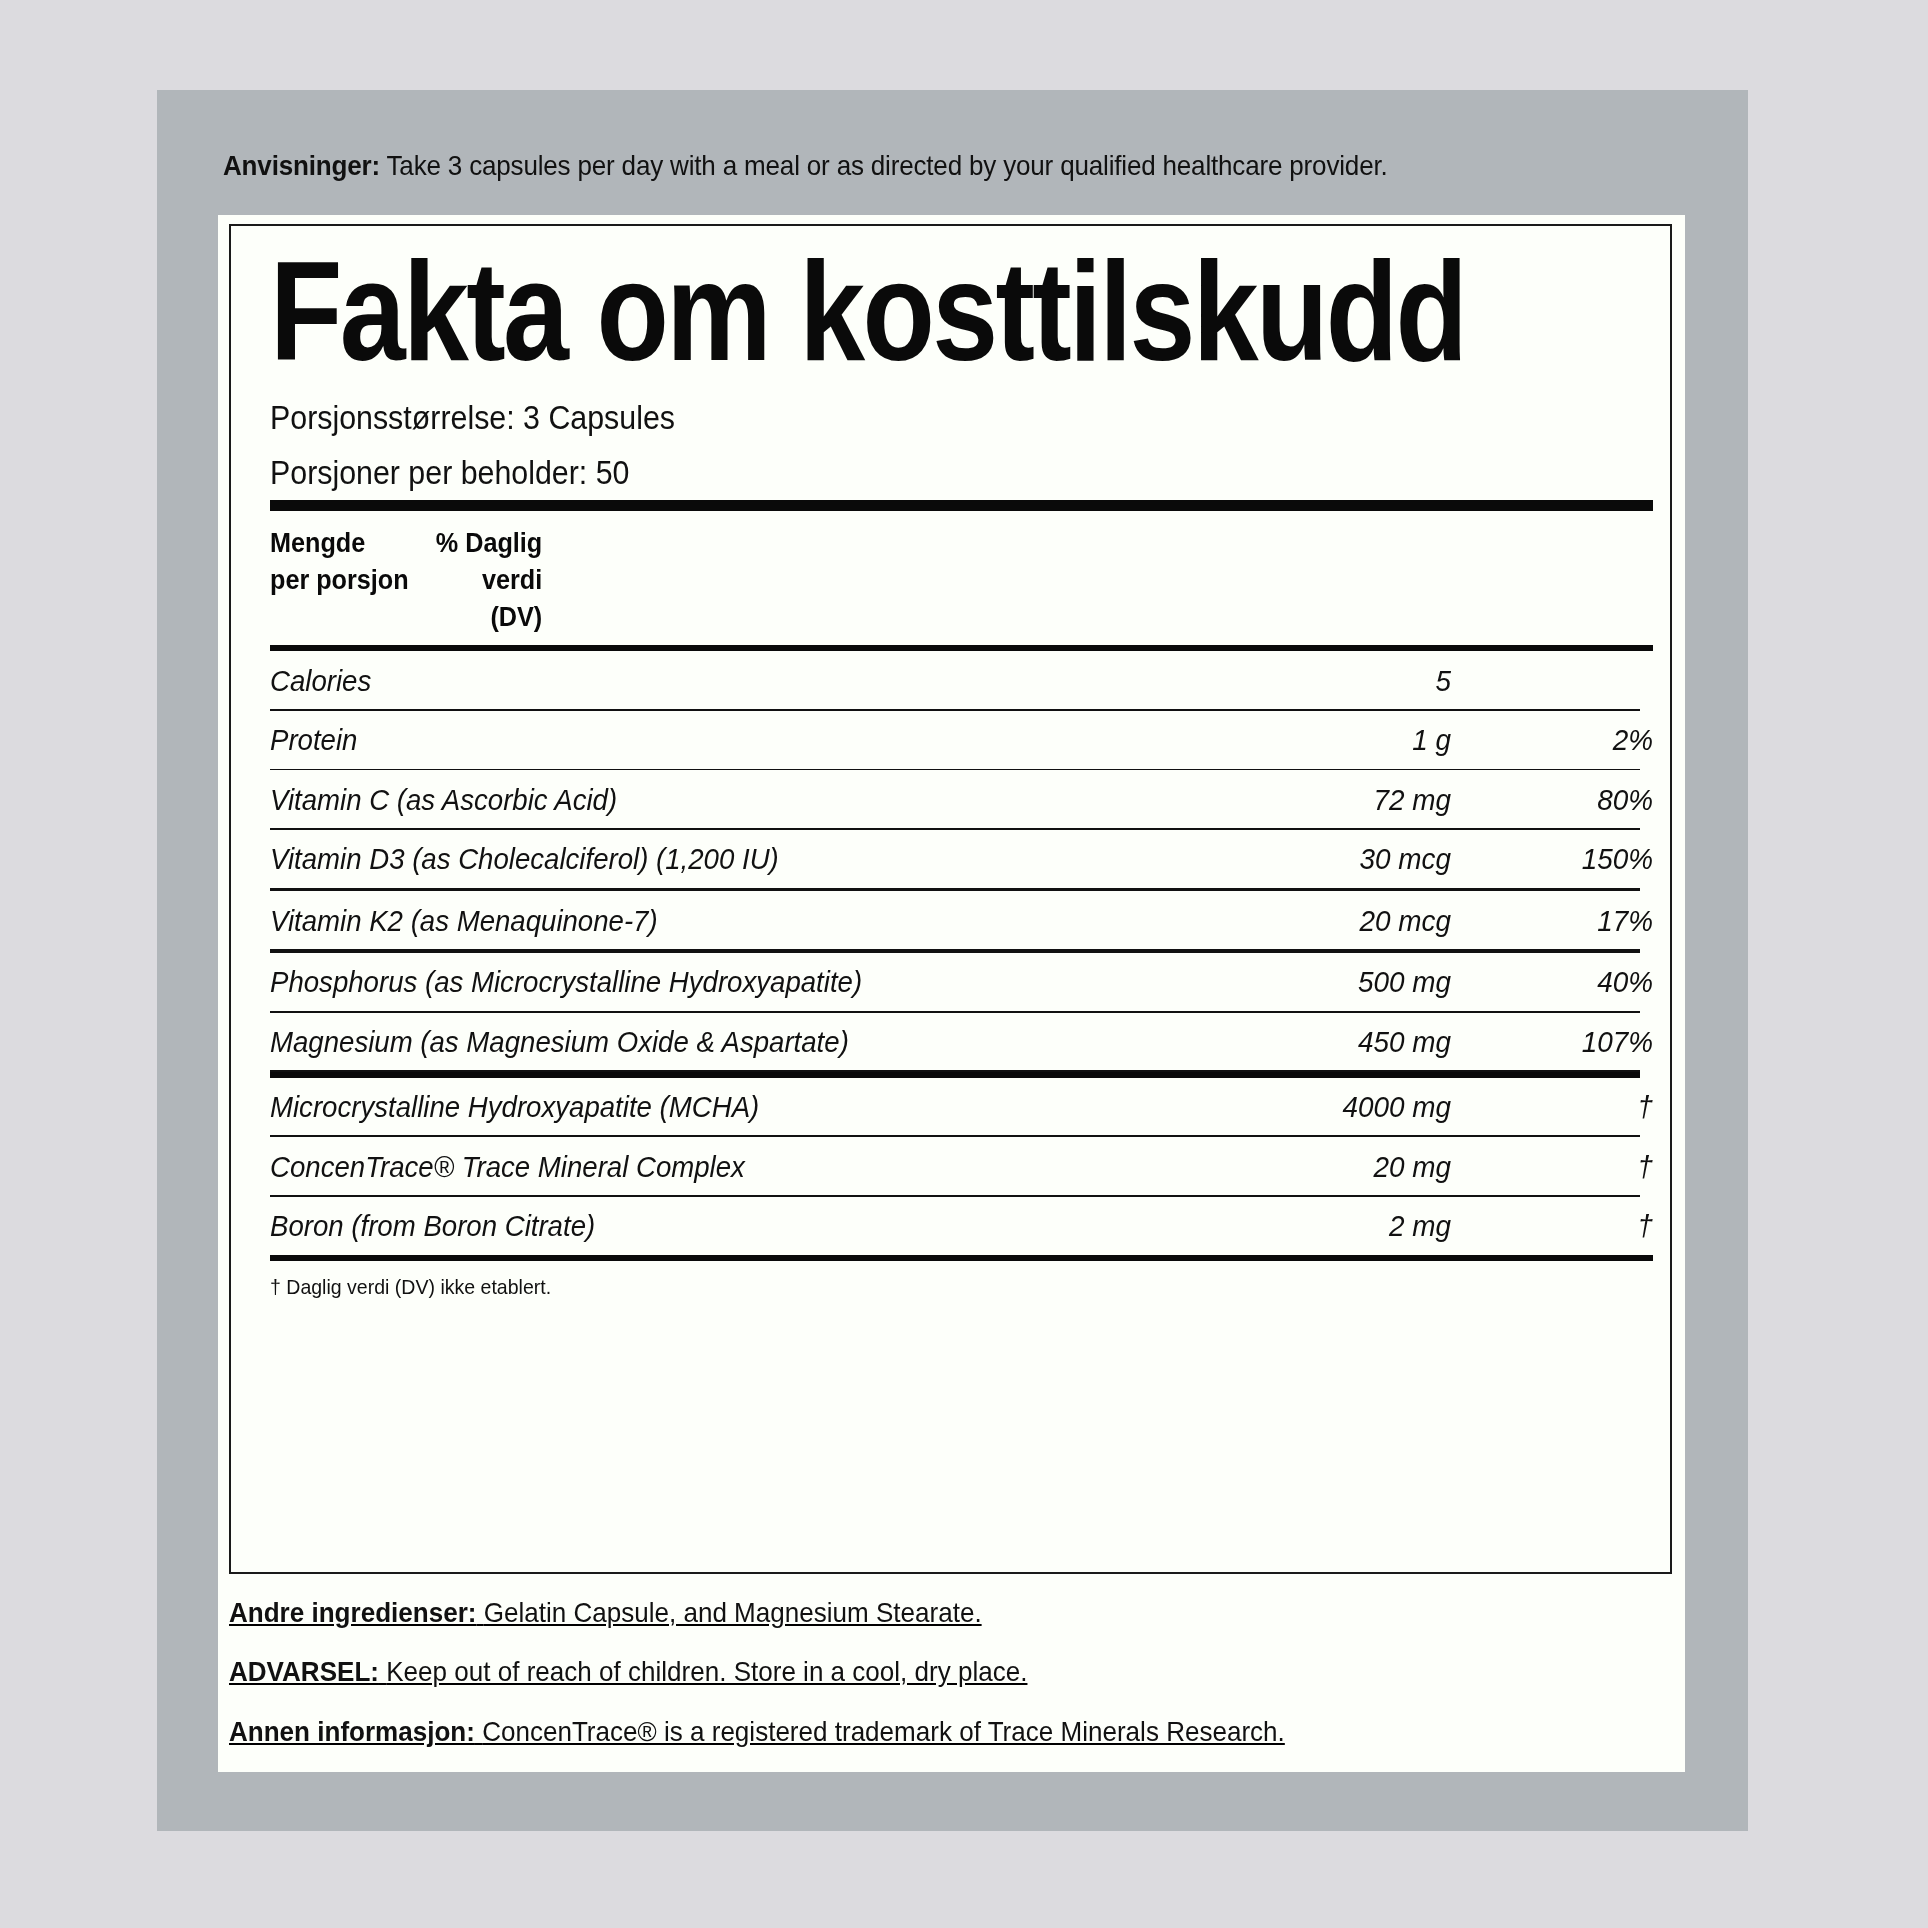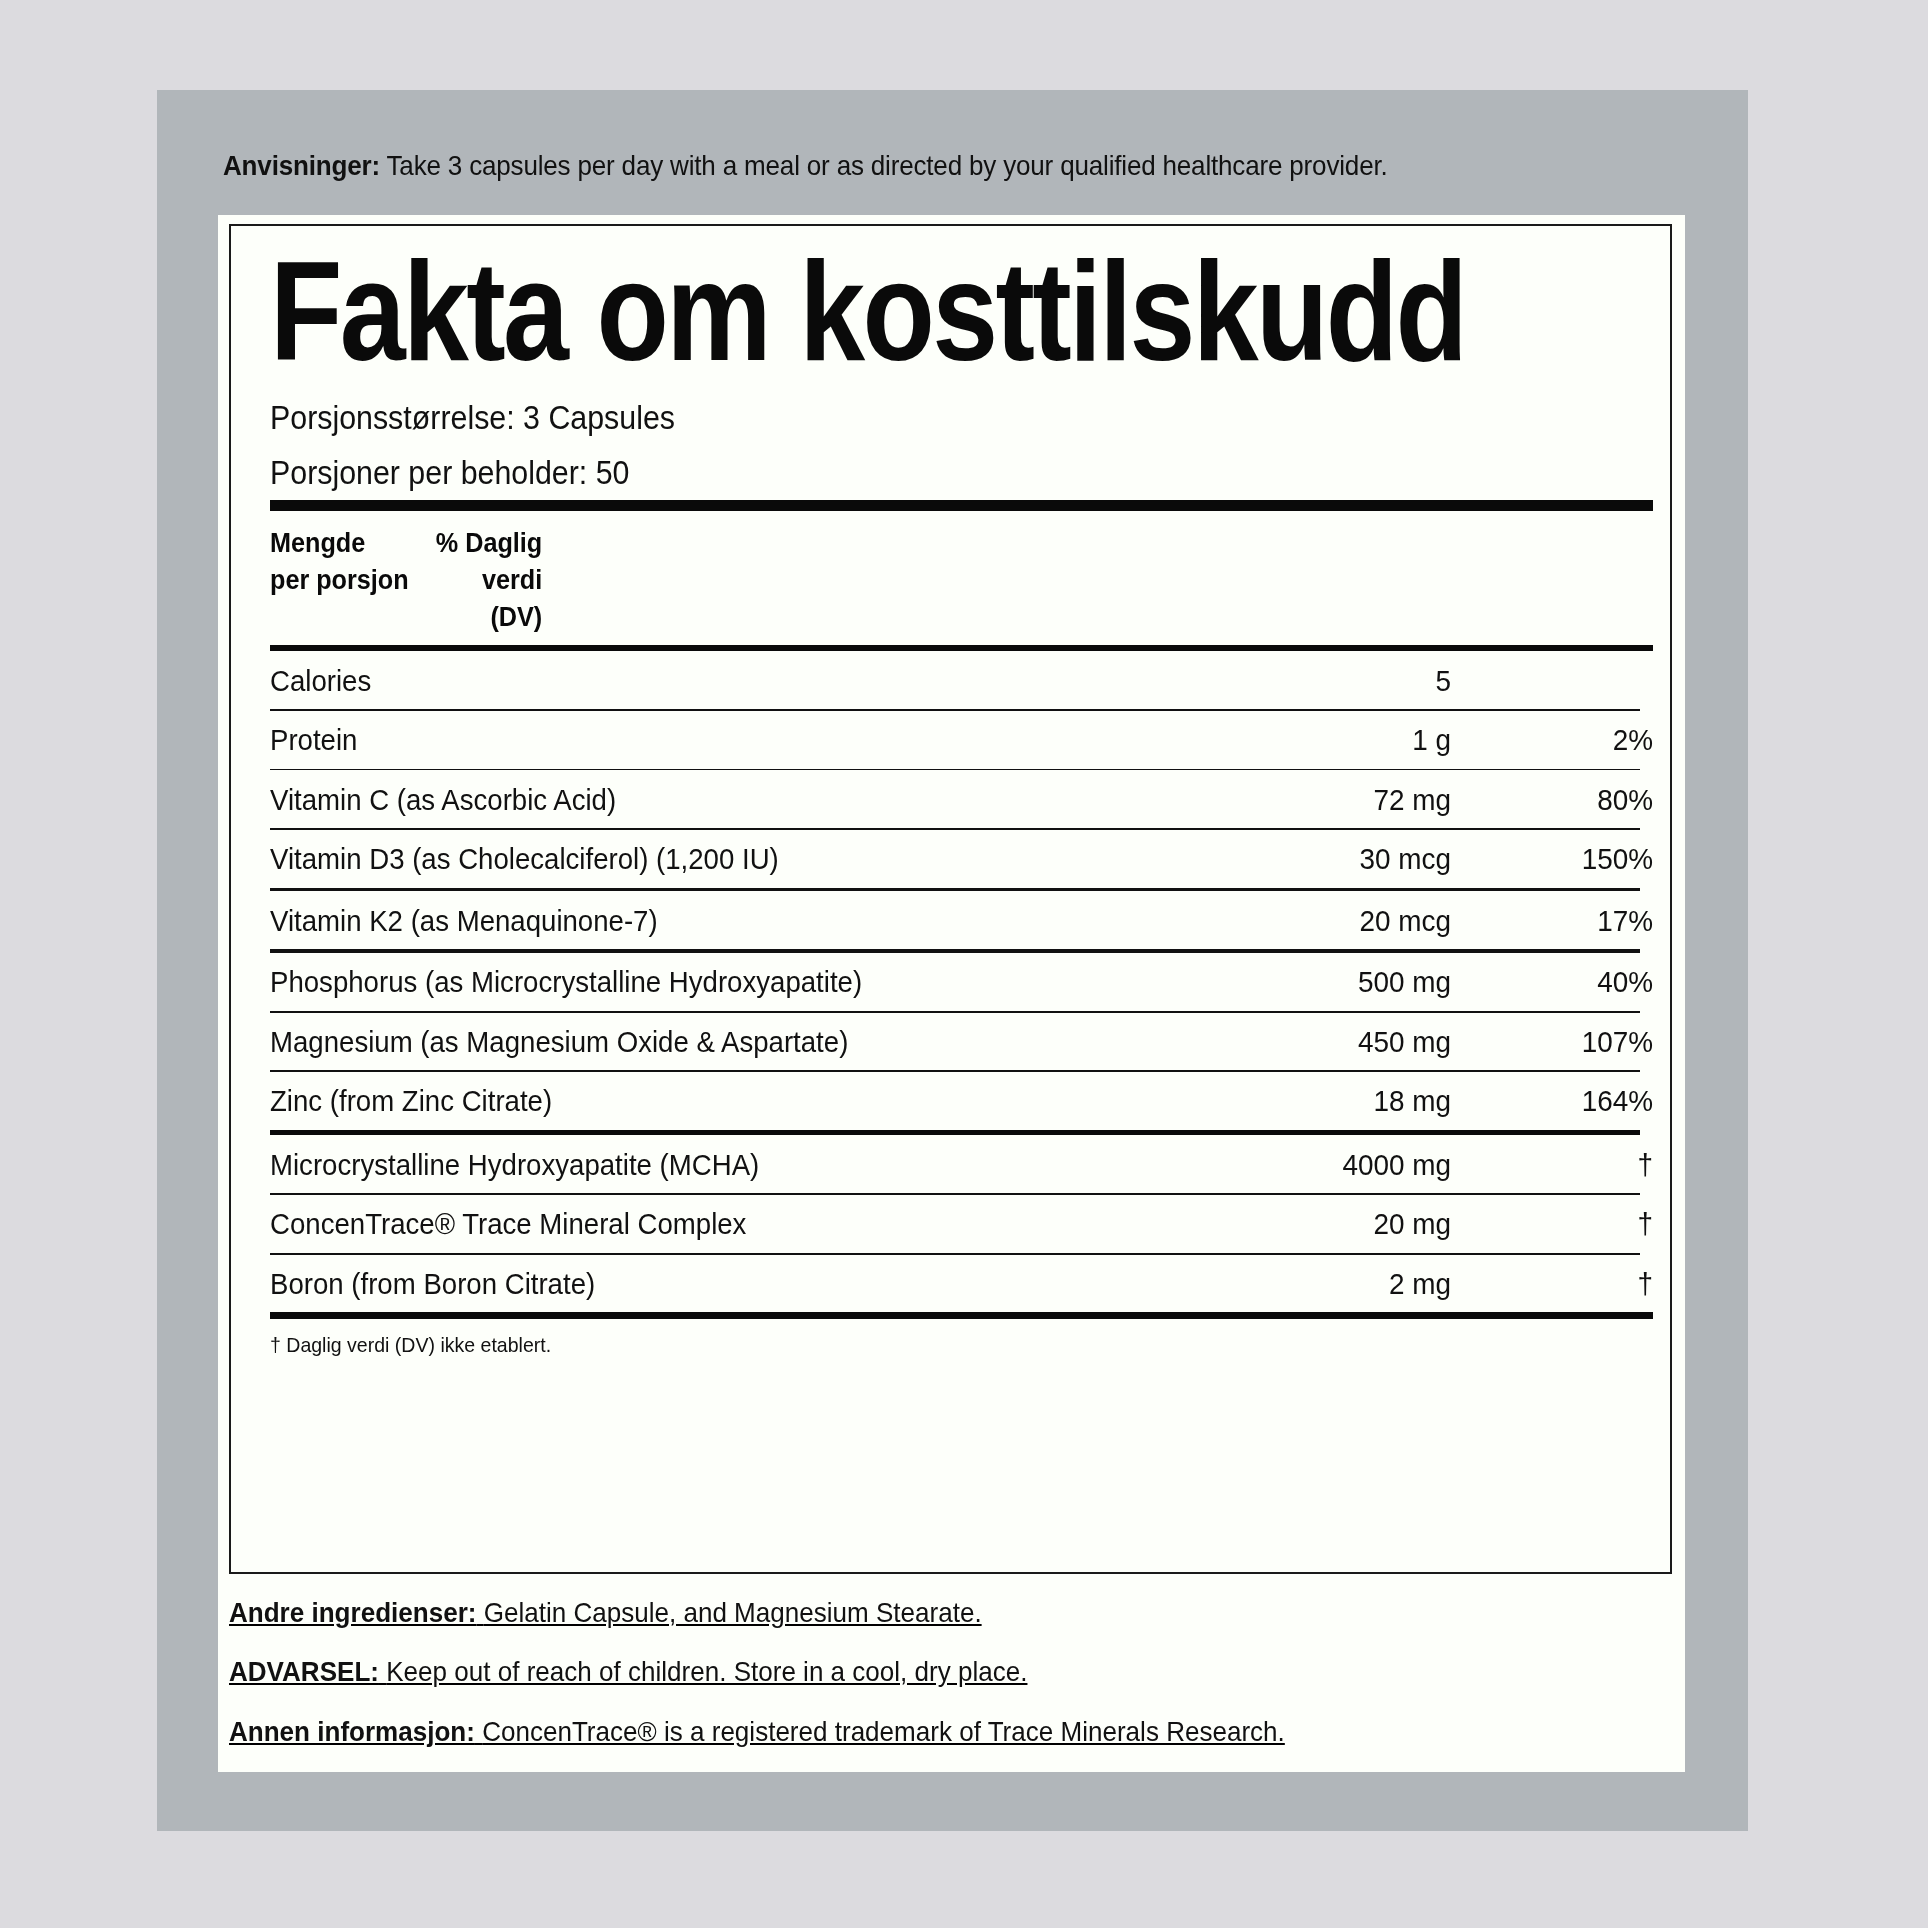--- a/index.html
+++ b/index.html
@@ -125,20 +125,21 @@
     transform: scaleX(0.9);
   }
   #col-head .left { transform-origin: left top; }
   #col-head .right { transform-origin: right top; text-align: right; }
 
   
   .nrow {
     display: flex;
     align-items: baseline;
     padding: 11.3px 0 10.4px 0;
+    font-style: italic;
   }
   .nrow .nm {
     flex: 1 1 auto;
     font-size: 30px;
     line-height: 36px;
     color: #111;
     transform: scaleX(0.92);
     transform-origin: left center;
     white-space: nowrap;
   }
@@ -278,25 +279,20 @@
           <div class="amt">500 mg</div>
           <div class="dv">40%</div>
         </div>
         <div class="row-sep"></div>
         <div class="nrow">
           <div class="nm">Magnesium (as Magnesium Oxide &amp; Aspartate)</div>
           <div class="amt">450 mg</div>
           <div class="dv">107%</div>
         </div>
         <div class="row-sep"></div>
-        <div class="nrow">
-          <div class="nm">Zinc (from Zinc Citrate)</div>
-          <div class="amt">18 mg</div>
-          <div class="dv">164%</div>
-        </div>
         <div class="row-sep strong"></div>
         <div class="nrow">
           <div class="nm">Microcrystalline Hydroxyapatite (MCHA)</div>
           <div class="amt">4000 mg</div>
           <div class="dv">†</div>
         </div>
         <div class="row-sep"></div>
         <div class="nrow">
           <div class="nm">ConcenTrace® Trace Mineral Complex</div>
           <div class="amt">20 mg</div>

